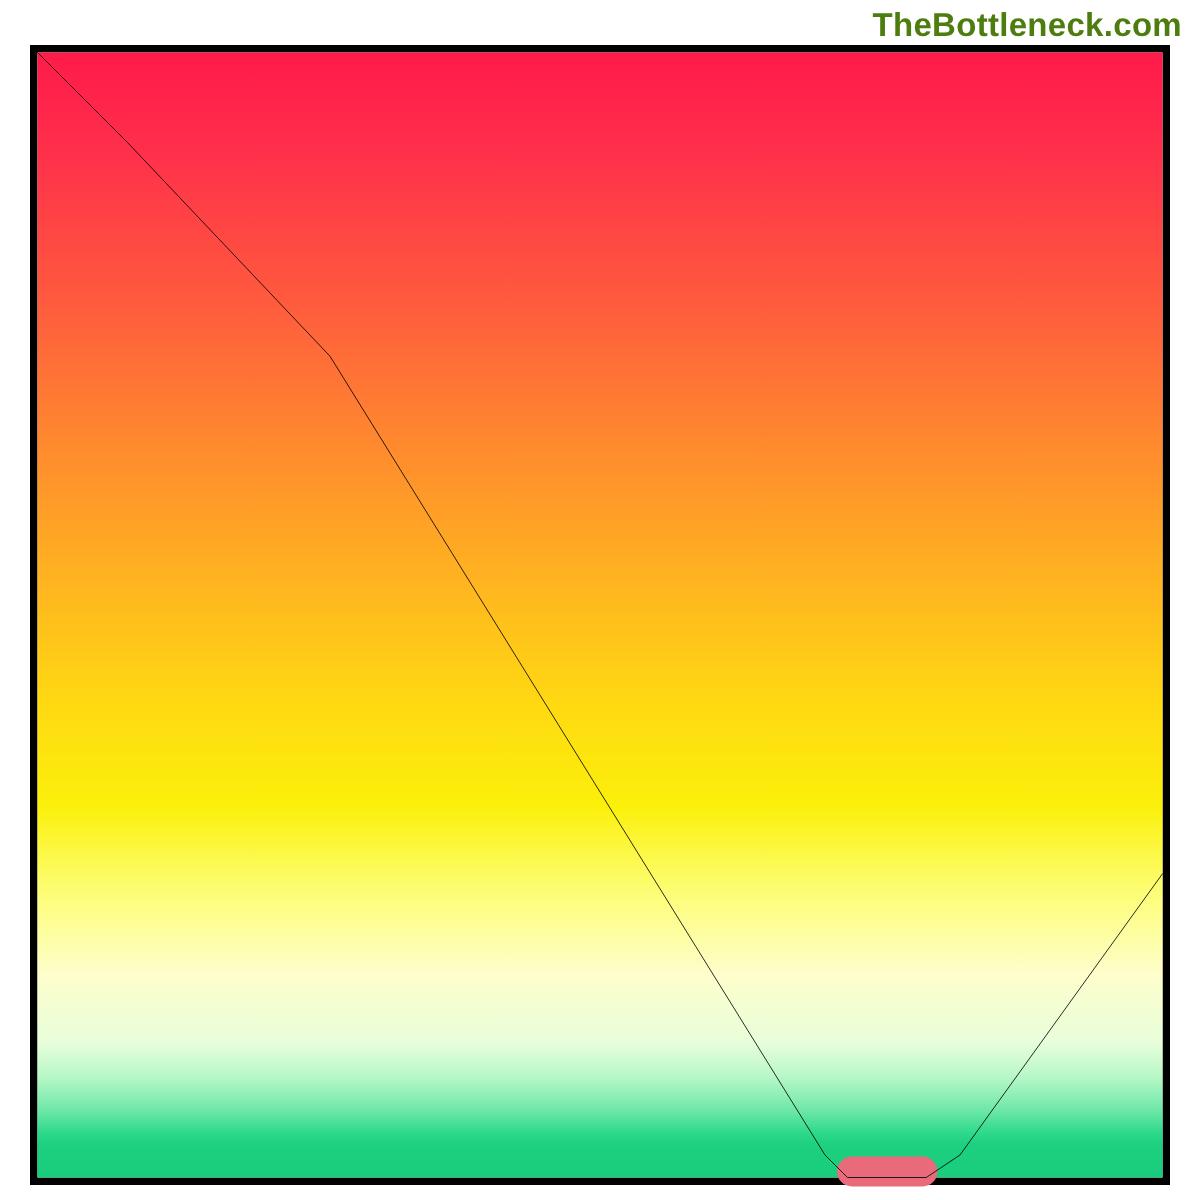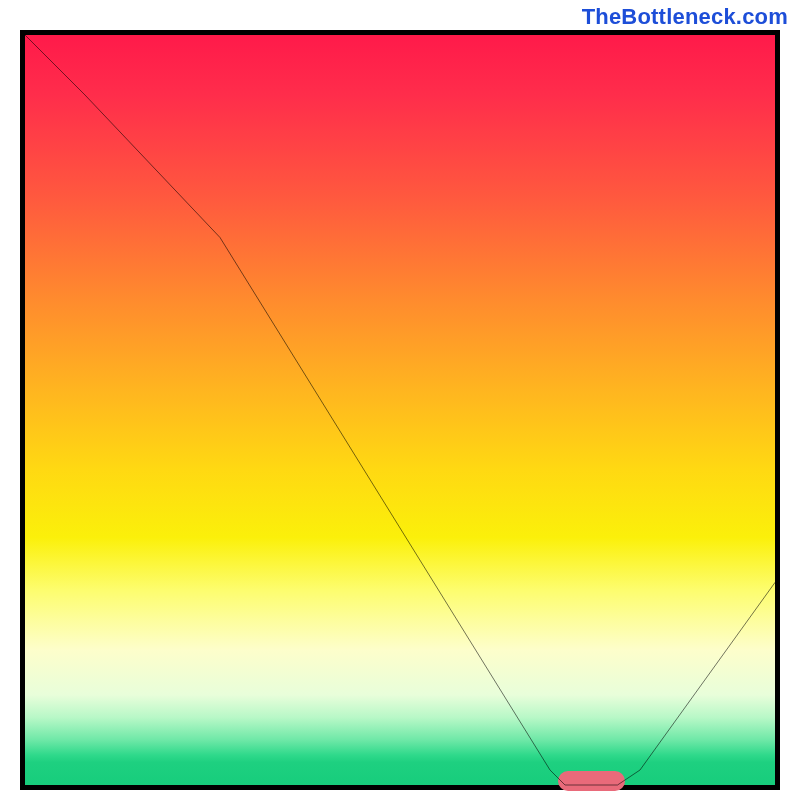--- a/index.html
+++ b/index.html
@@ -15,21 +15,21 @@
     width: 800px;
     height: 800px;
     overflow: hidden;
   }
   .watermark {
     position: absolute;
     top: 4px;
     right: 12px;
     font-size: 22px;
     font-weight: 600;
-    color: #1d4ed8;
+    color: #4d7c0f;
     letter-spacing: 0.2px;
     z-index: 10;
   }
   .frame {
     position: absolute;
     left: 20px;
     top: 30px;
     width: 760px;
     height: 760px;
     box-sizing: border-box;

